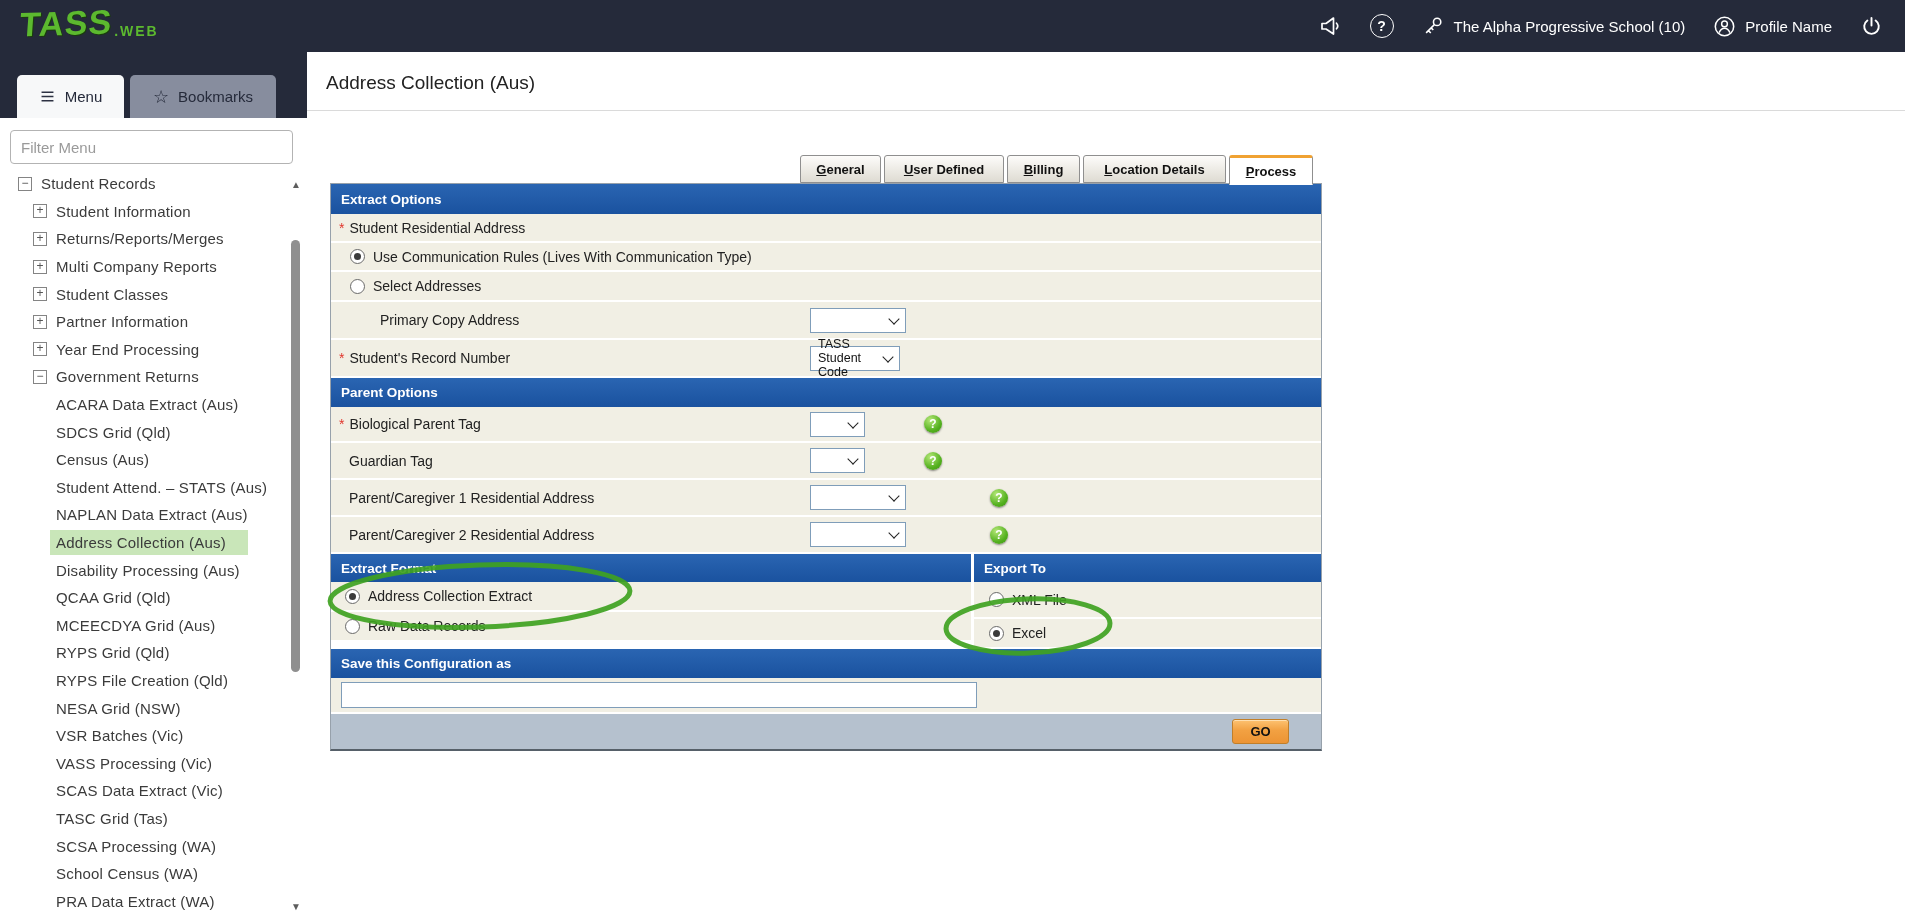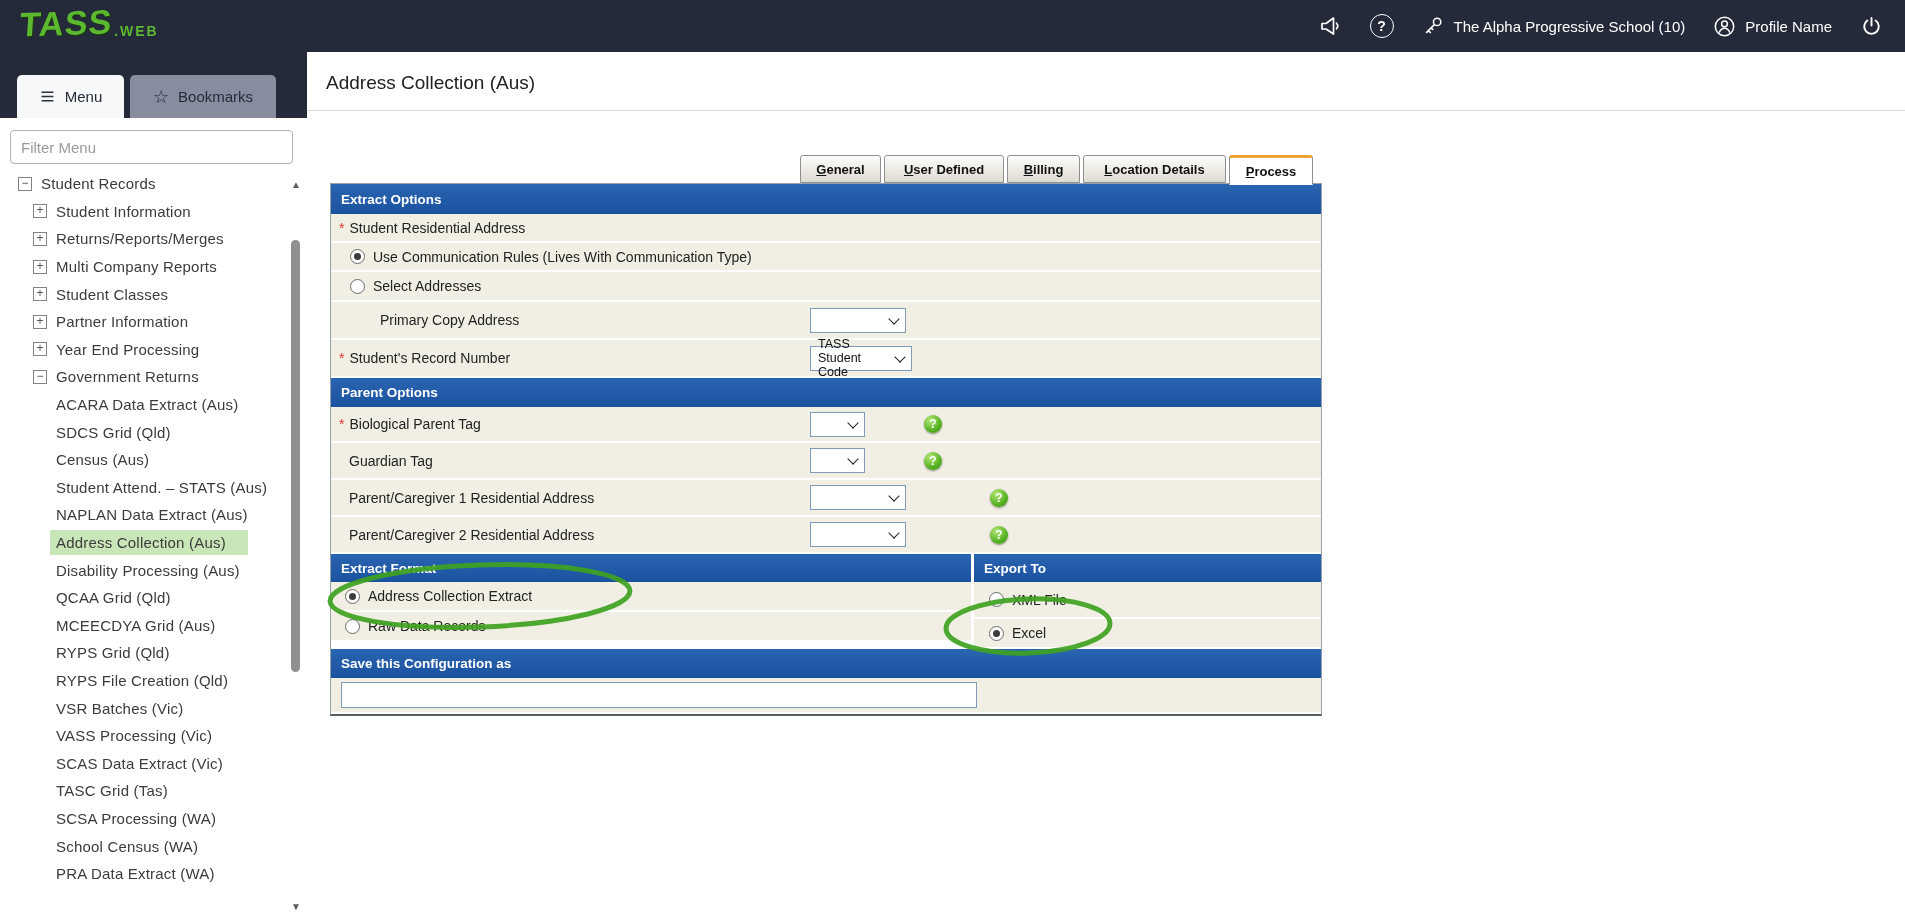--- a/index.html
+++ b/index.html
@@ -78,21 +78,21 @@
   .radio{width:15px;height:15px;border-radius:50%;border:1px solid #6a6a6a;background:#fff;
          box-sizing:border-box;position:relative;flex:none;cursor:pointer;}
   .radio.checked::after{content:"";position:absolute;left:3px;top:3px;right:3px;bottom:3px;
          border-radius:50%;background:#3b3b3b;}
   .radio-label{margin-left:8px;cursor:pointer;}
   .ind-radio{margin-left:19px;}
   .ctrl{position:absolute;left:479px;display:flex;align-items:center;}
   .selbox{height:25px;background:#fff;border:1px solid #7f9db9;box-sizing:border-box;display:flex;
           align-items:center;justify-content:flex-end;padding:0 7px;cursor:pointer;font-size:12.5px;
           color:#111;}
-  .selbox.w96{width:96px;} .selbox.w55{width:55px;} .selbox.w102{width:102px;justify-content:space-between;}
+  .selbox.w96{width:96px;} .selbox.w55{width:55px;} .selbox.w102{width:90px;justify-content:space-between;}
   .chev{width:7px;height:7px;border-right:1.6px solid #222;border-bottom:1.6px solid #222;
         transform:rotate(45deg);margin:-3px 0 0 6px;flex:none;}
   .qicon{position:absolute;width:18px;height:18px;border-radius:50%;cursor:pointer;
          background:radial-gradient(circle at 35% 28%,#b4e777,#53b01e 62%,#3e9313);
          color:#fff;font-weight:bold;font-size:12px;display:flex;align-items:center;
          justify-content:center;box-shadow:0 1px 2px rgba(0,0,0,.45);}
   .q1{left:593px;} .q2{left:659px;}
 
   .twocol{display:flex;background:#fff;}
   .col-left{width:640px;} .col-right{flex:1;border-left:3px solid #fff;}
@@ -230,20 +230,23 @@
         <div class="tree-item lvl3">
           <span class="tree-label">MCEECDYA Grid (Aus)</span>
         </div>
         <div class="tree-item lvl3">
           <span class="tree-label">RYPS Grid (Qld)</span>
         </div>
         <div class="tree-item lvl3">
           <span class="tree-label">RYPS File Creation (Qld)</span>
         </div>
         <div class="tree-item lvl3">
+          <span class="tree-label">NESA Grid (NSW)</span>
+        </div>
+        <div class="tree-item lvl3">
           <span class="tree-label">VSR Batches (Vic)</span>
         </div>
         <div class="tree-item lvl3">
           <span class="tree-label">VASS Processing (Vic)</span>
         </div>
         <div class="tree-item lvl3">
           <span class="tree-label">SCAS Data Extract (Vic)</span>
         </div>
         <div class="tree-item lvl3">
           <span class="tree-label">TASC Grid (Tas)</span>
@@ -397,20 +400,23 @@
     </div>
 
     <div class="row sec-header" style="height:29px">
       <span>Save this Configuration as</span>
     </div>
 
     <div class="row" style="height:36px">
       <input class="save-input" type="text" value="" style="">
     </div>
 
+    <div class="row panel-footer">
+      <button class="go-btn">GO</button>
+    </div>
   </div>
 
   <svg class="annotations" viewBox="0 0 1905 920">
     <ellipse cx="480" cy="596" rx="150" ry="31" transform="rotate(-2 480 596)" fill="none" stroke="#3fa221" stroke-width="5" opacity="0.92"></ellipse>
     <ellipse cx="1028" cy="626" rx="82" ry="27" transform="rotate(-2 1028 626)" fill="none" stroke="#3fa221" stroke-width="5" opacity="0.92"></ellipse>
   </svg>
 
 </div>
 
 </body></html>

